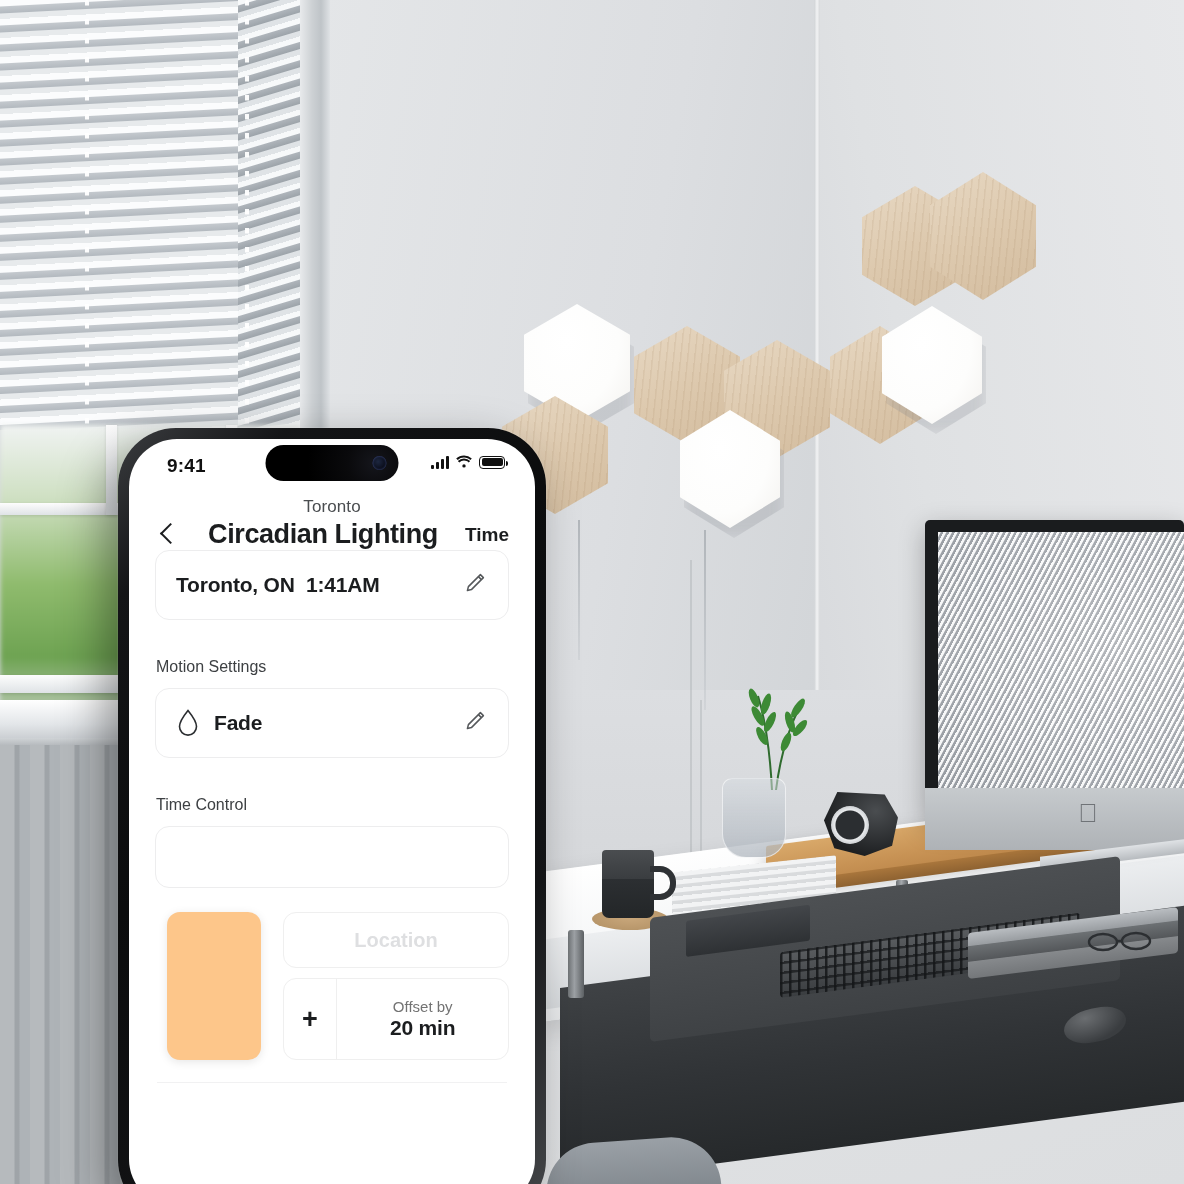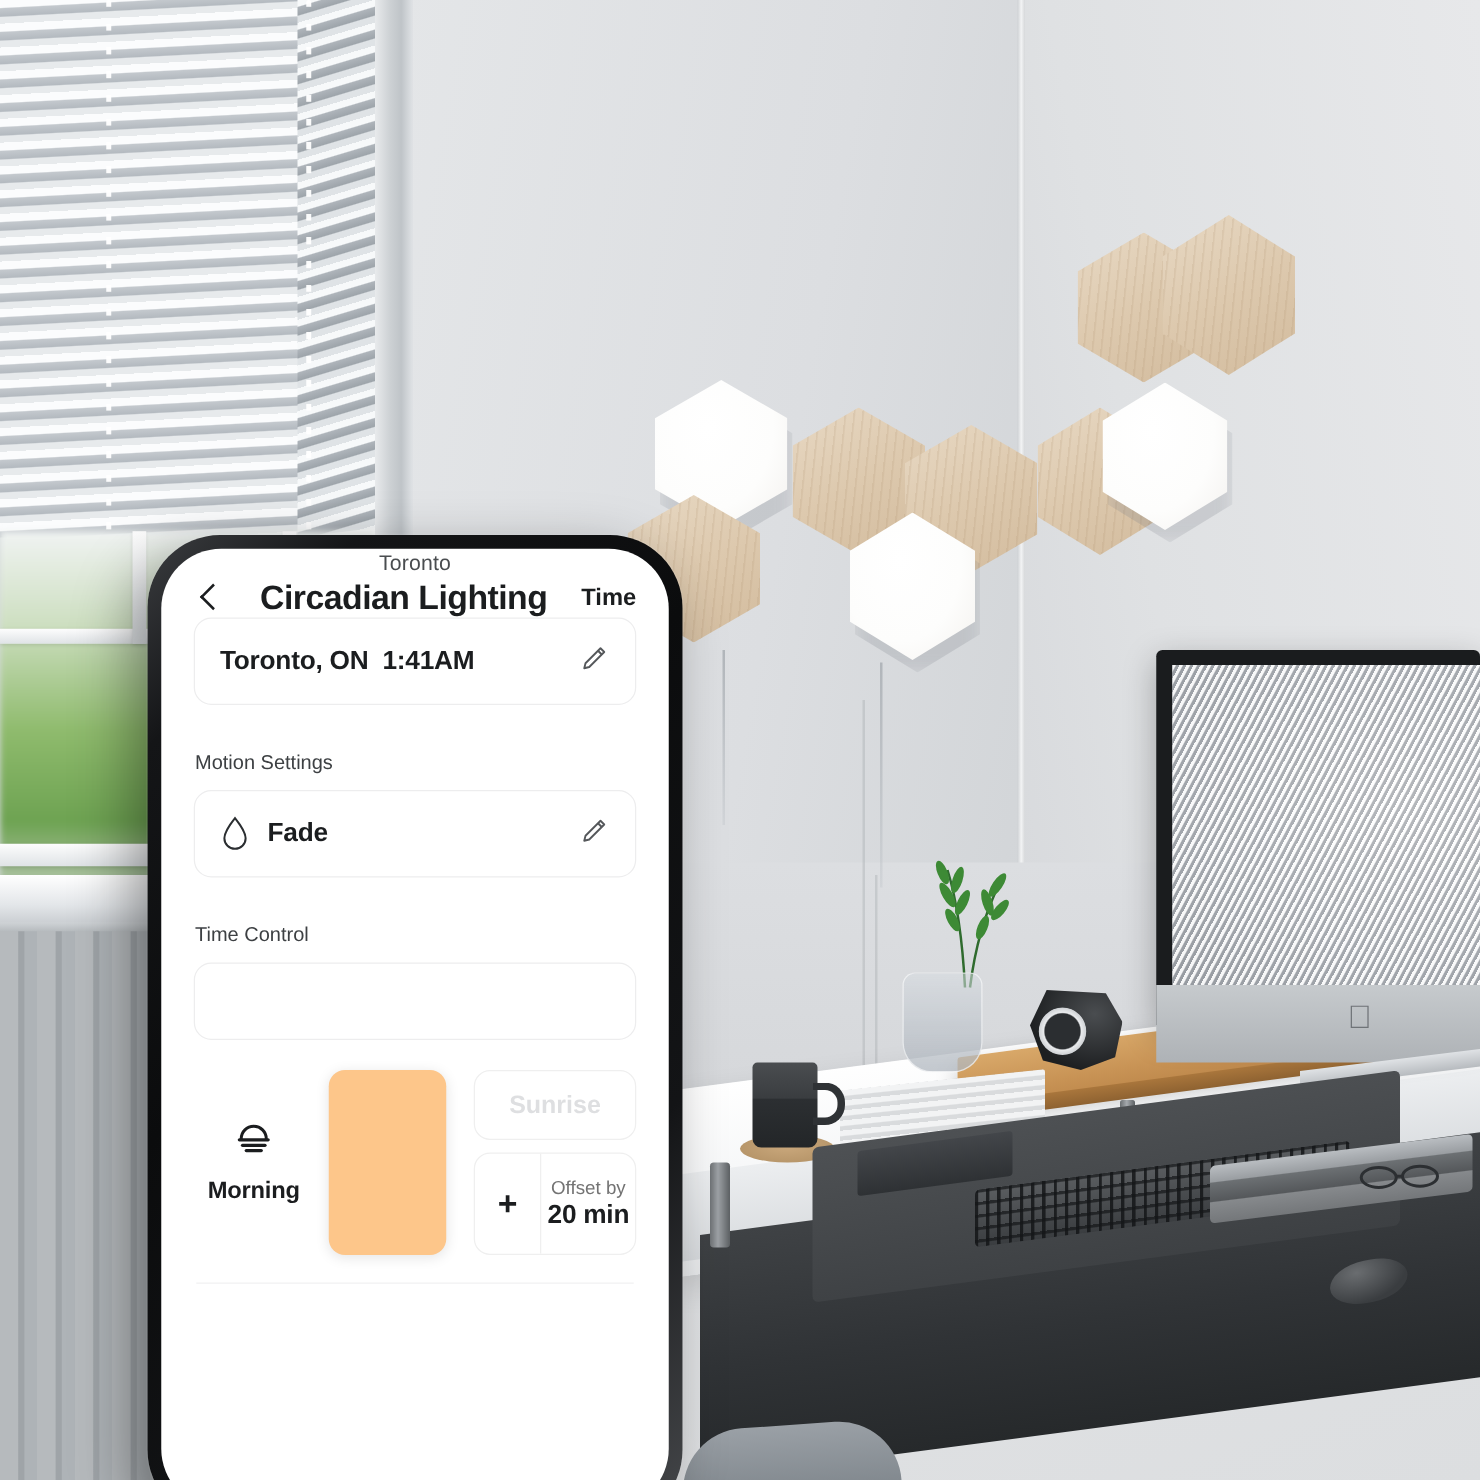--- a/index.html
+++ b/index.html
@@ -539,20 +539,44 @@
   </div>
   <div class="chair"></div>
 
   <div class="phone">
     <div class="btn-side" style="top:110px;height:30px;"></div>
     <div class="btn-side" style="top:172px;height:52px;"></div>
     <div class="btn-side" style="top:238px;height:52px;"></div>
 
     <div class="phone-inner">
 
+      <div class="status">
+        <div class="status-time">9:41</div>
+        <div class="island">
+          <div class="island-cam"></div>
+        </div>
+        <div class="status-right">
+          <span class="bars">
+              <i></i>
+              <i></i>
+              <i></i>
+              <i></i>
+            </span>
+          <svg width="18" height="14" viewBox="0 0 18 14">
+            <g fill="#111">
+              <path d="M9 12.6a1.7 1.7 0 1 0 0-3.4 1.7 1.7 0 0 0 0 3.4z"></path>
+              <path d="M9 5.6c1.8 0 3.5.7 4.7 1.9l1.5-1.6A9 9 0 0 0 9 3.4a9 9 0 0 0-6.2 2.5l1.5 1.6A6.6 6.6 0 0 1 9 5.6z"></path>
+              <path d="M9 .4C6 .4 3.3 1.5 1.2 3.4l1.5 1.5A9 9 0 0 1 9 2.5c2.5 0 4.8 1 6.4 2.4l1.4-1.5A11.6 11.6 0 0 0 9 .4z"></path>
+            </g>
+          </svg>
+          <span class="battery">
+              <span></span>
+            </span>
+        </div>
+      </div>
 
       <div class="nav">
         <div class="nav-eyebrow">Toronto</div>
         <div class="nav-row">
           <div class="back"></div>
           <div class="nav-title">Circadian Lighting</div>
           <div class="nav-save">Time</div>
         </div>
       </div>
 
@@ -587,39 +611,26 @@
             </svg>
           </span>
         </div>
 
         <div class="sec-label">Time Control</div>
         <div class="card card-empty">
           <div class="card-text"></div>
         </div>
 
         <div class="sched">
-          <div class="sched-label">
-            <span>
-              <svg width="34" height="28" viewBox="0 0 34 28">
-                <g stroke="#1b1d1f" stroke-linecap="round" fill="none">
-                  <path d="M7 14a10 10 0 0 1 20 0" stroke-width="2.4"></path>
-                  <path d="M5.5 14.8h23" stroke-width="2.6"></path>
-                  <path d="M8 19.2h18" stroke-width="2.6"></path>
-                  <path d="M11 23.4h12" stroke-width="2.6"></path>
-                </g>
-              </svg>
-            </span>
-            <div class="sched-label-text">Morning</div>
-          </div>
 
           <div class="swatch" style="background: rgb(253, 198, 138);"></div>
 
           <div class="sched-right">
             <div class="pill">
-              <span class="pill-placeholder">Sunrise</span>
+              <span class="pill-placeholder">Location</span>
             </div>
             <div class="offset">
               <div class="offset-plus">+</div>
               <div class="offset-div"></div>
               <div class="offset-body">
                 <div class="offset-cap">Offset by</div>
                 <div class="offset-val">20 min</div>
               </div>
             </div>
           </div>

